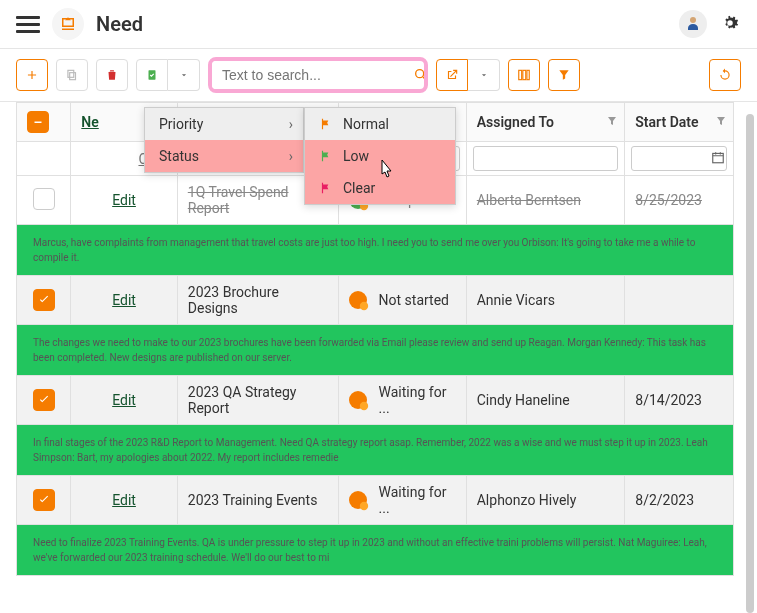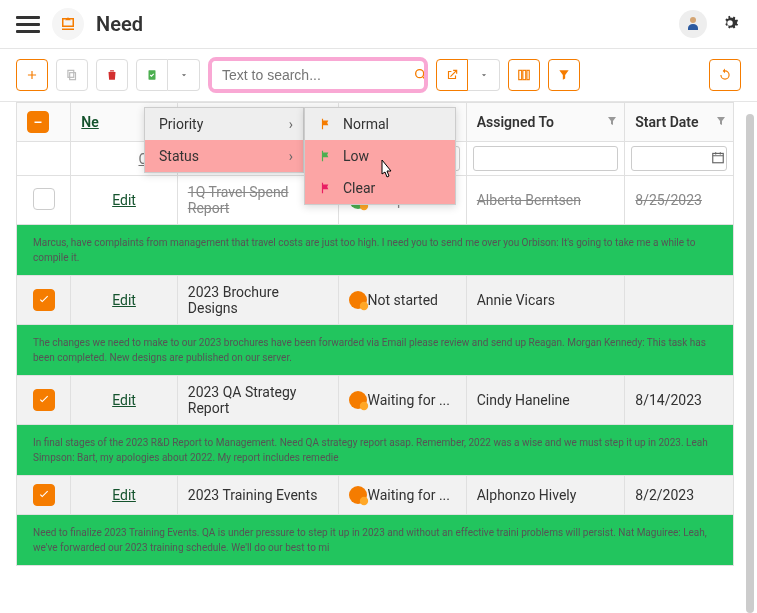--- a/index.html
+++ b/index.html
@@ -40,21 +40,21 @@
 .col-subject { width: 148px; }
 .col-status { width: 118px; }
 .col-assigned { width: 146px; }
 .col-date { width: 100px; }
 .check-sq { width: 22px; height: 22px; border: 1px solid #ccc; border-radius: 4px; display: inline-flex; align-items: center; justify-content: center; background: #fff; }
 .check-sq.checked { background: #f57c00; border-color: #f57c00; color: #fff; }
 .check-sq.dash { background: #f57c00; border-color: #f57c00; color: #fff; }
 .edit-link { color: #14532d; text-decoration: underline; cursor: pointer; }
 .clear-link { color: #777; text-decoration: underline; cursor: pointer; }
 .strike { text-decoration: line-through; color: #888; }
-.status-cell { display: flex; align-items: center; gap: 1px; }
+.status-cell { display: flex; align-items: center; gap: 12px; }
 .status-ic { width: 18px; height: 18px; border-radius: 50%; display: inline-block; flex-shrink: 0; }
 .filter-row td { padding: 4px 6px; background: #fff; }
 .filter-row input { width: 100%; border: 1px solid #ccc; border-radius: 3px; padding: 4px 6px; font-size: 13px; }
 .note-row td { background: #22c55e; color: #555; font-size: 10px; line-height: 1.5; padding: 10px 16px; }
 .row-sel td { background: #f2f2f2; }
 
 
 .menu { position: absolute; background: #fca5a5; border: 1px solid #ccc; box-shadow: 0 2px 8px rgba(0,0,0,0.15); z-index: 100; }
 .menu1 { left: 144px; top: 107px; width: 160px; }
 .menu2 { left: 304px; top: 107px; width: 152px; }

